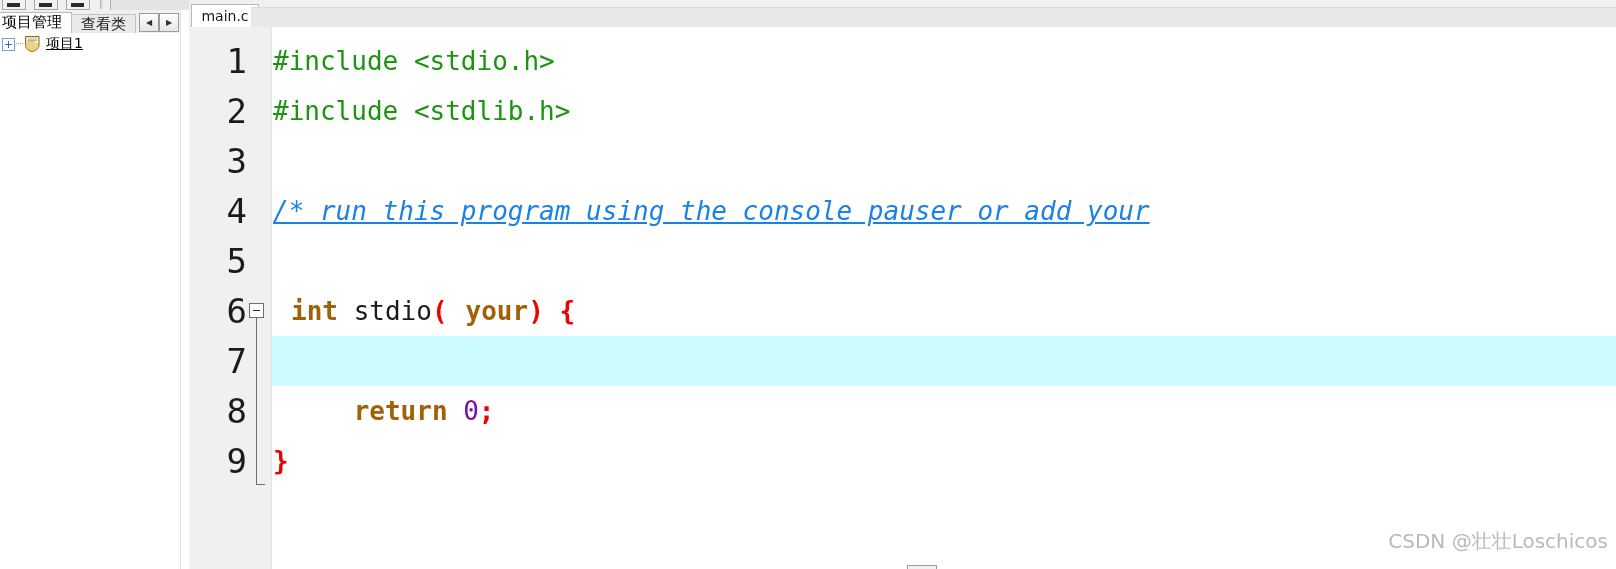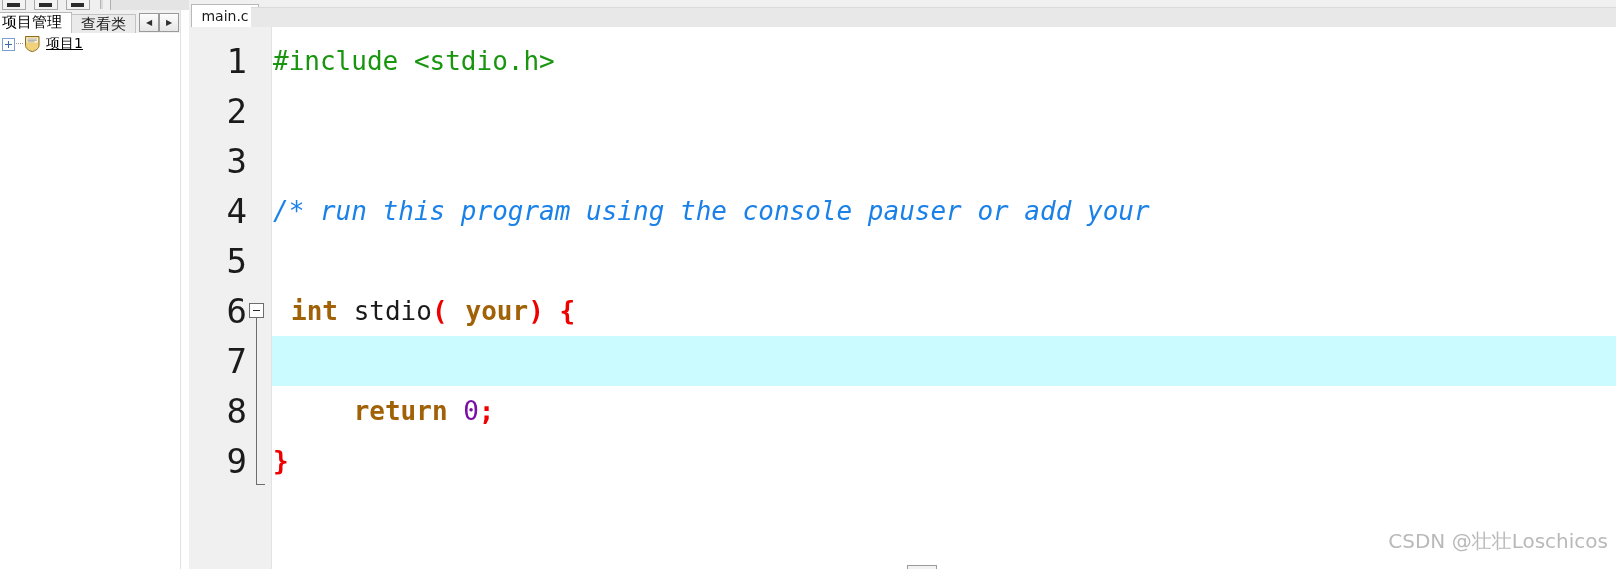--- a/index.html
+++ b/index.html
@@ -294,21 +294,21 @@
     height: 50px;
     line-height: 50px;
     white-space: pre;
     font-family: "DejaVu Sans Mono", monospace;
     font-size: 26px;
     z-index: 2;
     padding-left: 1px;
   }
 
   .tok-pre    { color: #1a9510; }            
-  .tok-cmt    { color: #1a81e8; font-style: italic; }
+  .tok-cmt    { color: #1a81e8; font-style: italic; text-decoration: underline; }
   .tok-kw     { color: #a16207; font-weight: bold; padding-left: 18px; }
   .tok-plain  { color: #1a1a1a; }
   .tok-sym    { color: #ee0000; font-weight: bold; }
   .tok-num    { color: #7a0fa8; }
 
   
   .fold-box {
     position: absolute;
     left: 60px; top: 17px;
     width: 15px; height: 15px;
@@ -443,20 +443,21 @@
       <div class="gutter-edge"></div>
       <div class="code-lines" id="code-lines">
           <div class="code-line">
             <div class="line-bg"></div>
             <div class="ln">1</div>
             <div class="code-text"><span class="tok-pre">#include &lt;stdio.h&gt;</span></div>
           </div>
           <div class="code-line">
             <div class="line-bg"></div>
             <div class="ln">2</div>
+            <div class="code-text"><span class="tok-pre">#include &lt;stdlib.h&gt;</span></div>
           </div>
           <div class="code-line">
             <div class="line-bg"></div>
             <div class="ln">3</div>
             <div class="code-text"></div>
           </div>
           <div class="code-line">
             <div class="line-bg"></div>
             <div class="ln">4</div>
             <div class="code-text"><span class="tok-cmt">/* run this program using the console pauser or add your</span></div>

